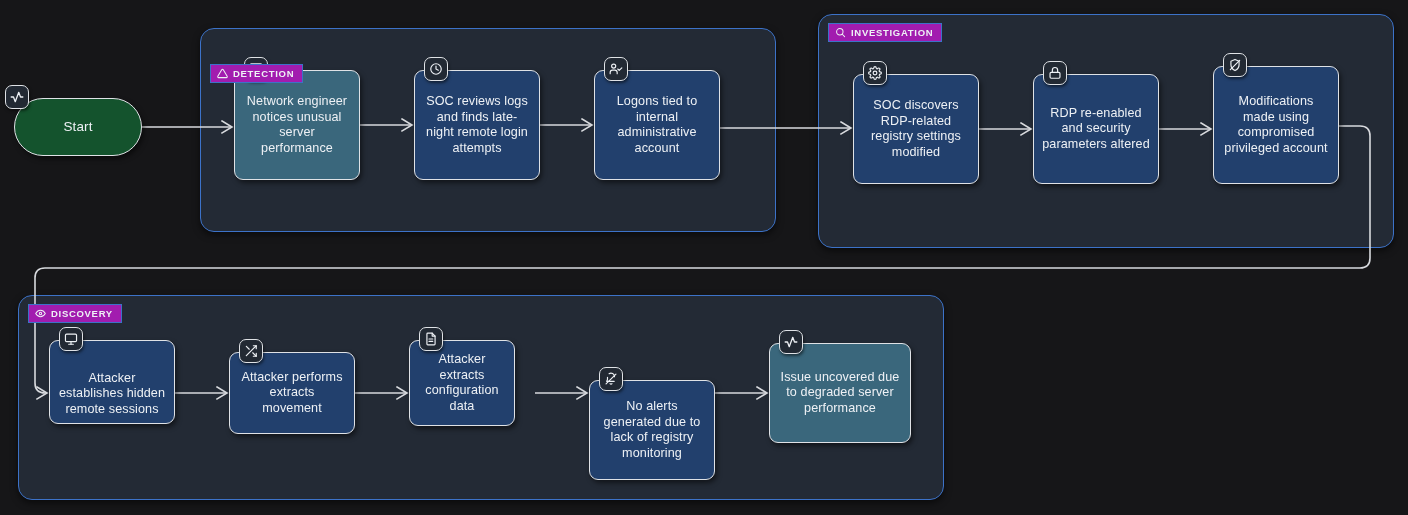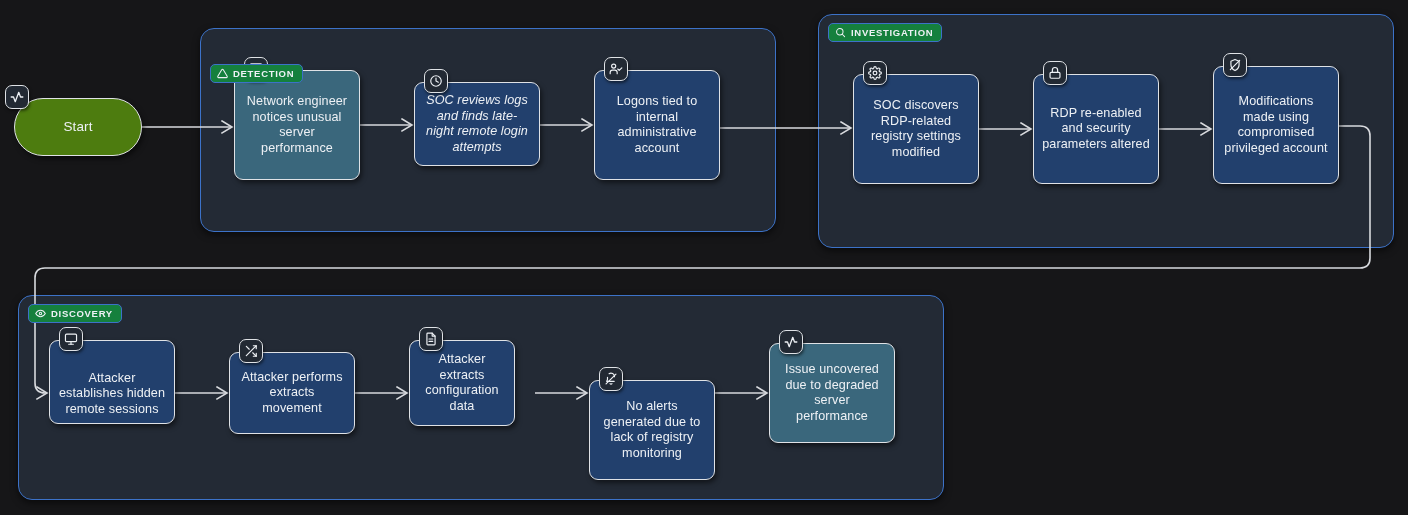--- a/index.html
+++ b/index.html
@@ -21,23 +21,23 @@
     position: absolute;
     background: #232a35;
     border: 1.6px solid #3c72c8;
     border-radius: 14px;
     box-shadow: 0 3px 7px rgba(0,0,0,.55);
     z-index: 1;
   }
   .group-label {
     position: absolute;
     display: flex; align-items: flex-end; gap: 5px;
-    background: #15803d;
+    background: #a21caf;
     border: 1px solid #3c72c8;
-    border-radius: 5px;
+    border-radius: 0;
     padding: 3px 8px 3px 6px;
     z-index: 6;
     white-space: nowrap;
   }
   .group-label .gl-text {
     color: #eef1f5;
     font-size: 9.5px;
     font-weight: bold;
     letter-spacing: .7px;
   }
@@ -58,21 +58,21 @@
     color: #eef1f5;
     font-size: 12.6px;
     line-height: 15.5px;
     letter-spacing: .1px;
   }
   .node.blue  { background: #22406d; }
   .node.teal  { background: #3a677c; }
 
   .node.start {
     border-radius: 38px;
-    background: #4d7c0f;
+    background: #14532d;
   }
   .node.start .label { font-size: 13.5px; }
 
   
   .badge {
     position: absolute;
     width: 24px; height: 24px;
     background: #222933;
     border: 1.5px solid #dfe2e6;
     border-radius: 7px;
@@ -167,21 +167,21 @@
       <svg width="14" height="14" viewBox="0 0 24 24" fill="none" stroke="#eef1f5" stroke-width="2" stroke-linecap="round" stroke-linejoin="round">
           <rect x="2" y="3" width="20" height="8" rx="2"></rect>
           <rect x="2" y="13" width="20" height="8" rx="2"></rect>
           <line x1="6" y1="7" x2="6.01" y2="7"></line>
           <line x1="6" y1="17" x2="6.01" y2="17"></line>
         </svg>
     </div>
     <span class="label">Network engineer notices unusual server performance</span>
   </div>
 
-  <div class="node blue" style="left:414px; top:82px; width:126px; height:84px;font-style:italic;">
+  <div class="node blue" style="left:414px; top:70px; width:126px; height:110px;">
     <div class="badge" style="left:9px; top:-14px;">
       <svg width="14" height="14" viewBox="0 0 24 24" fill="none" stroke="#eef1f5" stroke-width="2" stroke-linecap="round" stroke-linejoin="round">
           <circle cx="12" cy="12" r="9"></circle>
           <polyline points="12 7 12 12 16 14"></polyline>
         </svg>
     </div>
     <span class="label">SOC reviews logs and finds late-night remote login attempts</span>
   </div>
 
   <div class="node blue" style="left:594px; top:70px; width:126px; height:110px;">
@@ -284,21 +284,21 @@
       <svg width="14" height="14" viewBox="0 0 24 24" fill="none" stroke="#eef1f5" stroke-width="2" stroke-linecap="round" stroke-linejoin="round">
           <path d="M18 8a6 6 0 0 0-9.3-5"></path>
           <path d="M6 9v3c0 2-1.5 4-1.5 4h13"></path>
           <path d="M10.3 20a2 2 0 0 0 3.4 0"></path>
           <line x1="3.5" y1="20.5" x2="20.5" y2="3.5"></line>
         </svg>
     </div>
     <span class="label">No alerts generated due to lack of registry monitoring</span>
   </div>
 
-  <div class="node teal" style="left:769px; top:343px; width:126px; height:100px;">
+  <div class="node teal" style="left:769px; top:343px; width:142px; height:100px;">
     <div class="badge" style="left:9px; top:-14px;">
       <svg width="14" height="14" viewBox="0 0 24 24" fill="none" stroke="#eef1f5" stroke-width="2.2" stroke-linecap="round" stroke-linejoin="round">
           <polyline points="2 12 6 12 9 20 15 4 18 12 22 12"></polyline>
         </svg>
     </div>
     <span class="label">Issue uncovered due to degraded server performance</span>
   </div>
 
 </div>
 

